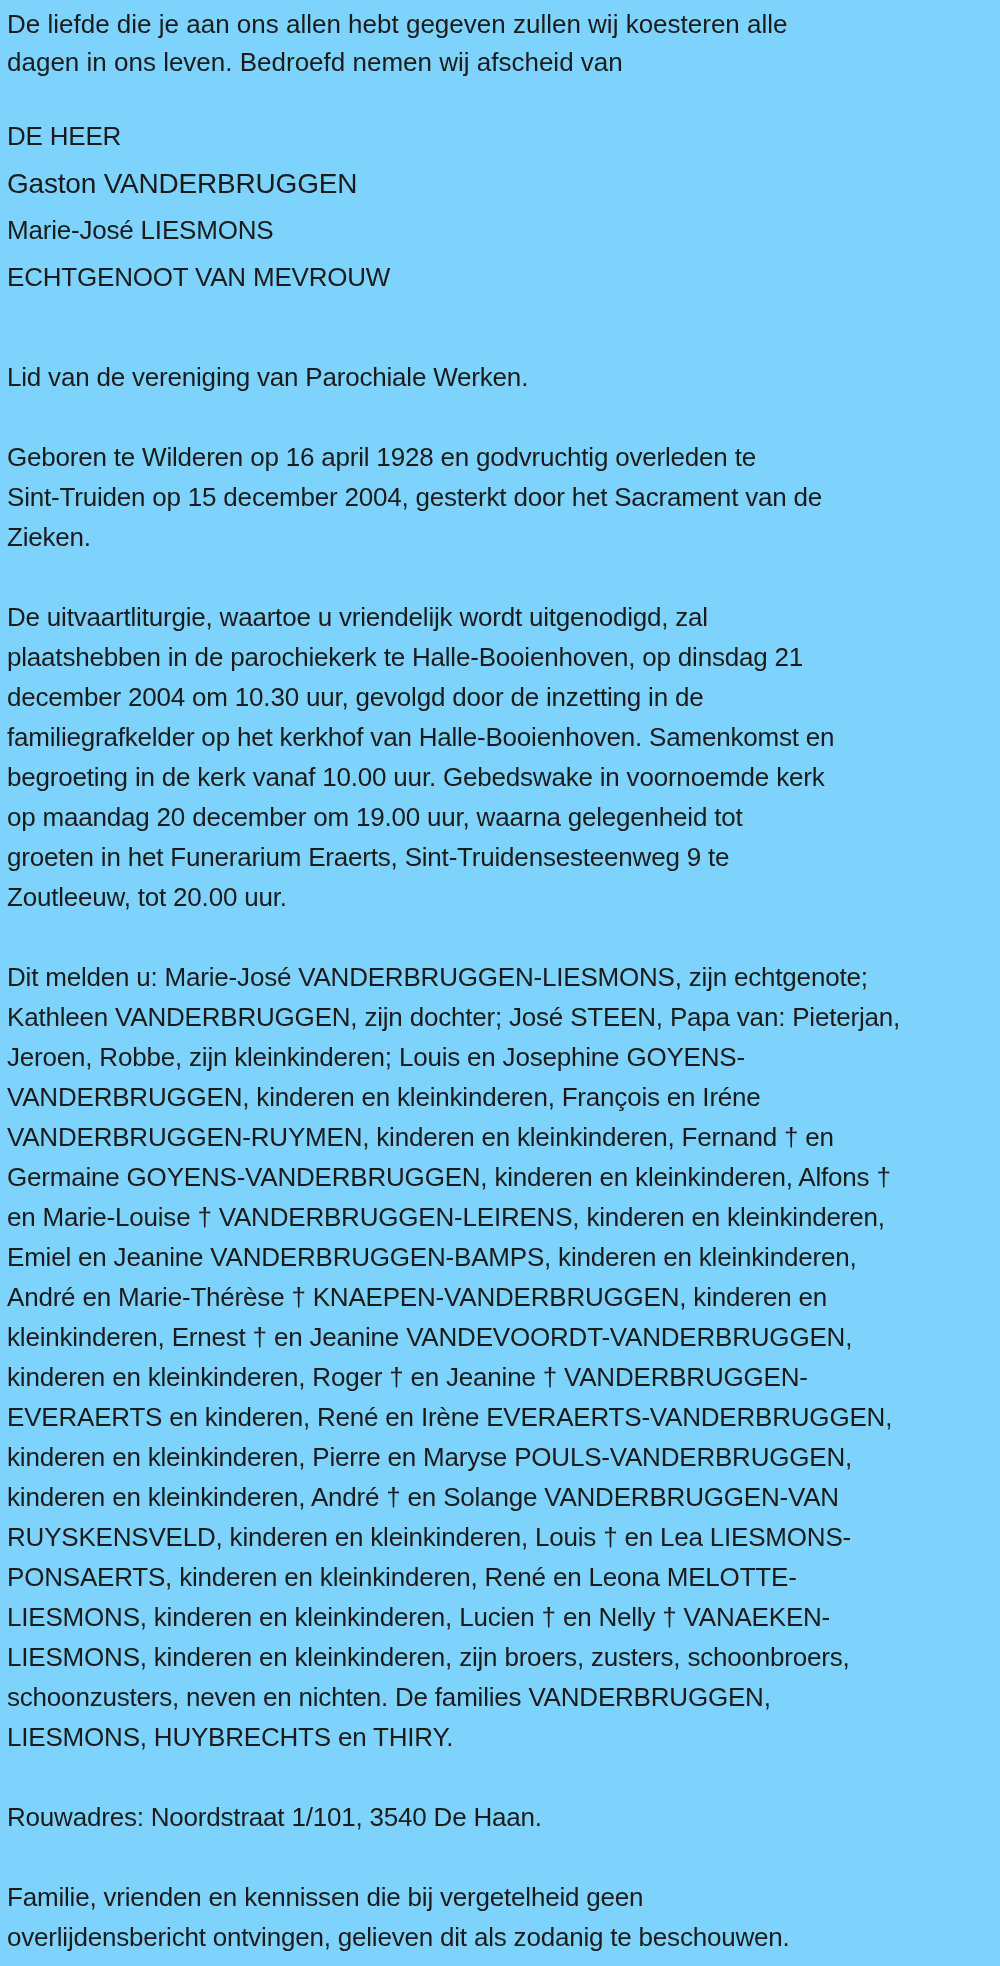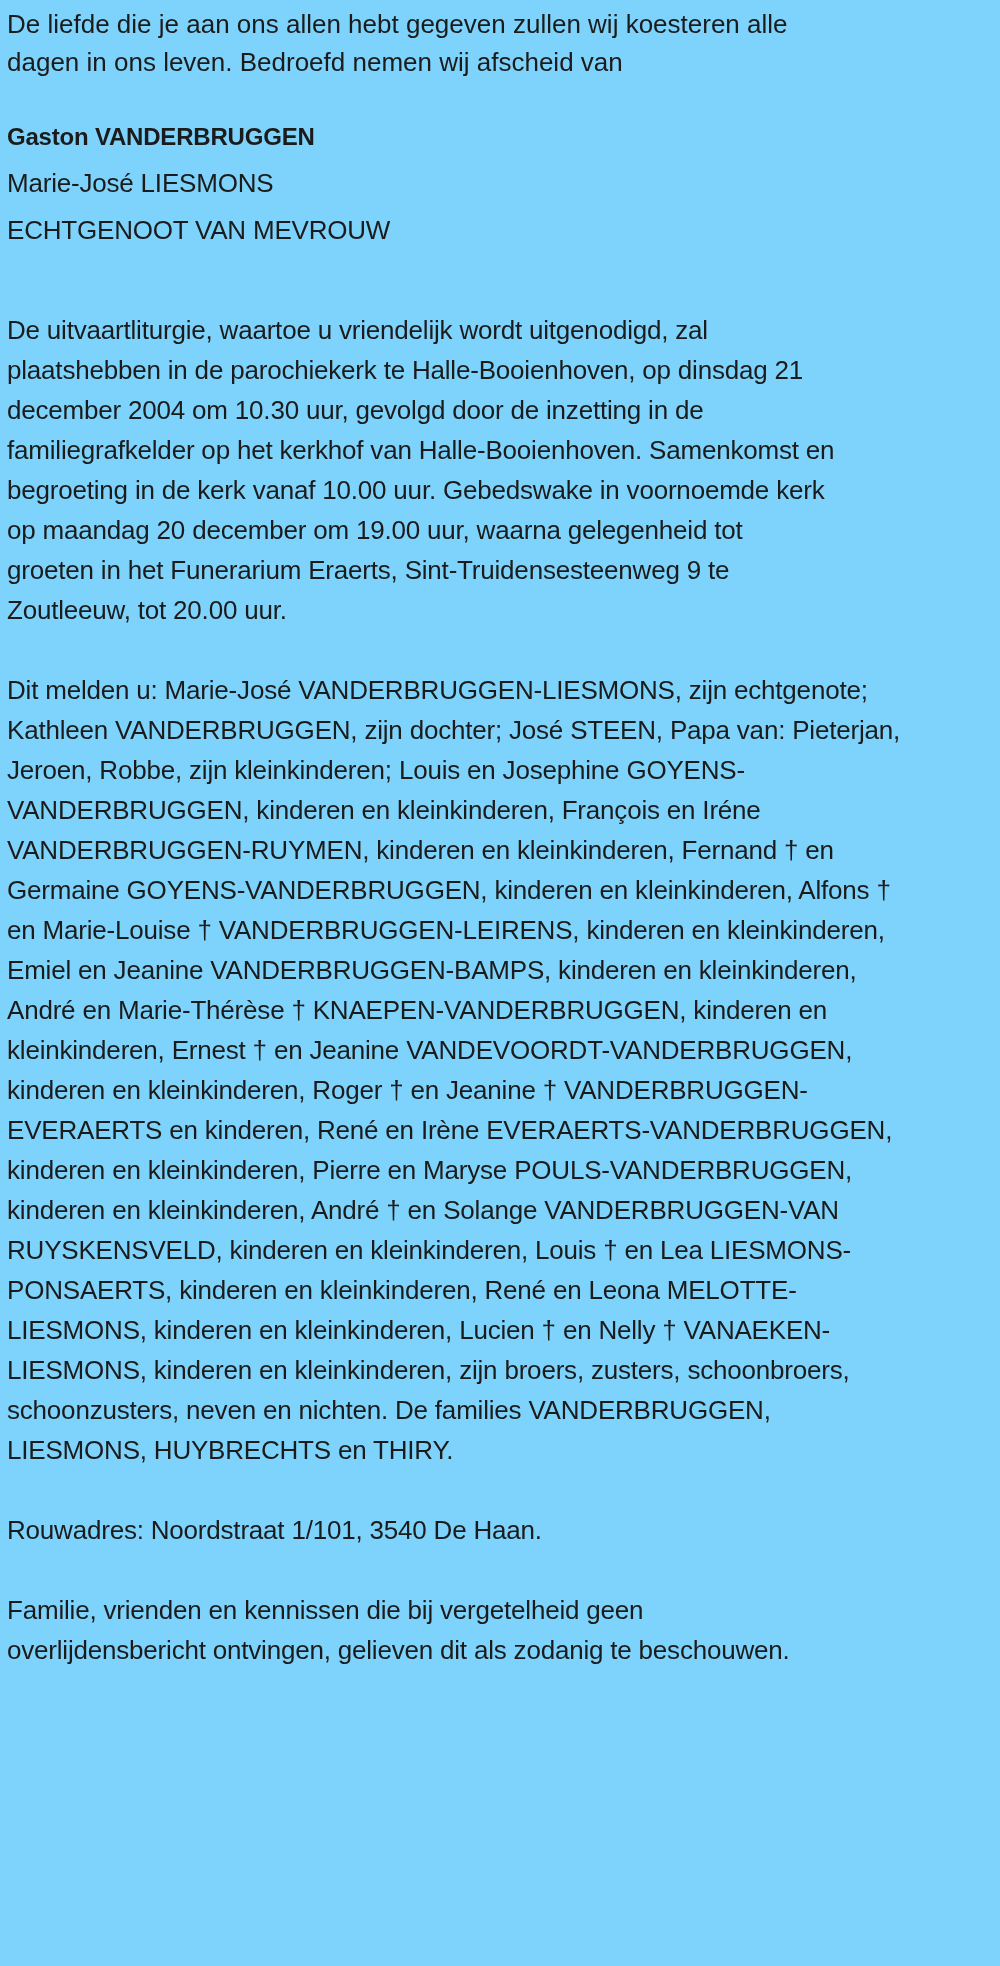--- a/index.html
+++ b/index.html
@@ -30,42 +30,47 @@
     letter-spacing: 0;
   }
   .header-block {
     margin: 0 0 56px 0;
   }
   .header-line {
     line-height: 47px;
     white-space: pre;
   }
   .deceased-name {
-    font-weight: bold;
-    font-size: 24px;
+    font-weight: normal;
+    font-size: 28px;
   }
   .para.last {
     margin-bottom: 0;
   }
 </style>
 </head>
 <body>
 
 <div class="page">
 
   <p class="para intro">De liefde die je aan ons allen hebt gegeven zullen wij koesteren alle
 dagen in ons leven. Bedroefd nemen wij afscheid van</p>
 
   <div class="header-block">
+    <div class="header-line">DE HEER</div>
     <div class="header-line deceased-name">Gaston VANDERBRUGGEN</div>
     <div class="header-line">Marie-José LIESMONS</div>
     <div class="header-line">ECHTGENOOT VAN MEVROUW</div>
   </div>
 
+  <p class="para">Lid van de vereniging van Parochiale Werken.</p>
 
+  <p class="para">Geboren te Wilderen op 16 april 1928 en godvruchtig overleden te
+Sint-Truiden op 15 december 2004, gesterkt door het Sacrament van de
+Zieken.</p>
 
   <p class="para">De uitvaartliturgie, waartoe u vriendelijk wordt uitgenodigd, zal
 plaatshebben in de parochiekerk te Halle-Booienhoven, op dinsdag 21
 december 2004 om 10.30 uur, gevolgd door de inzetting in de
 familiegrafkelder op het kerkhof van Halle-Booienhoven. Samenkomst en
 begroeting in de kerk vanaf 10.00 uur. Gebedswake in voornoemde kerk
 op maandag 20 december om 19.00 uur, waarna gelegenheid tot
 groeten in het Funerarium Eraerts, Sint-Truidensesteenweg 9 te
 Zoutleeuw, tot 20.00 uur.</p>
 

